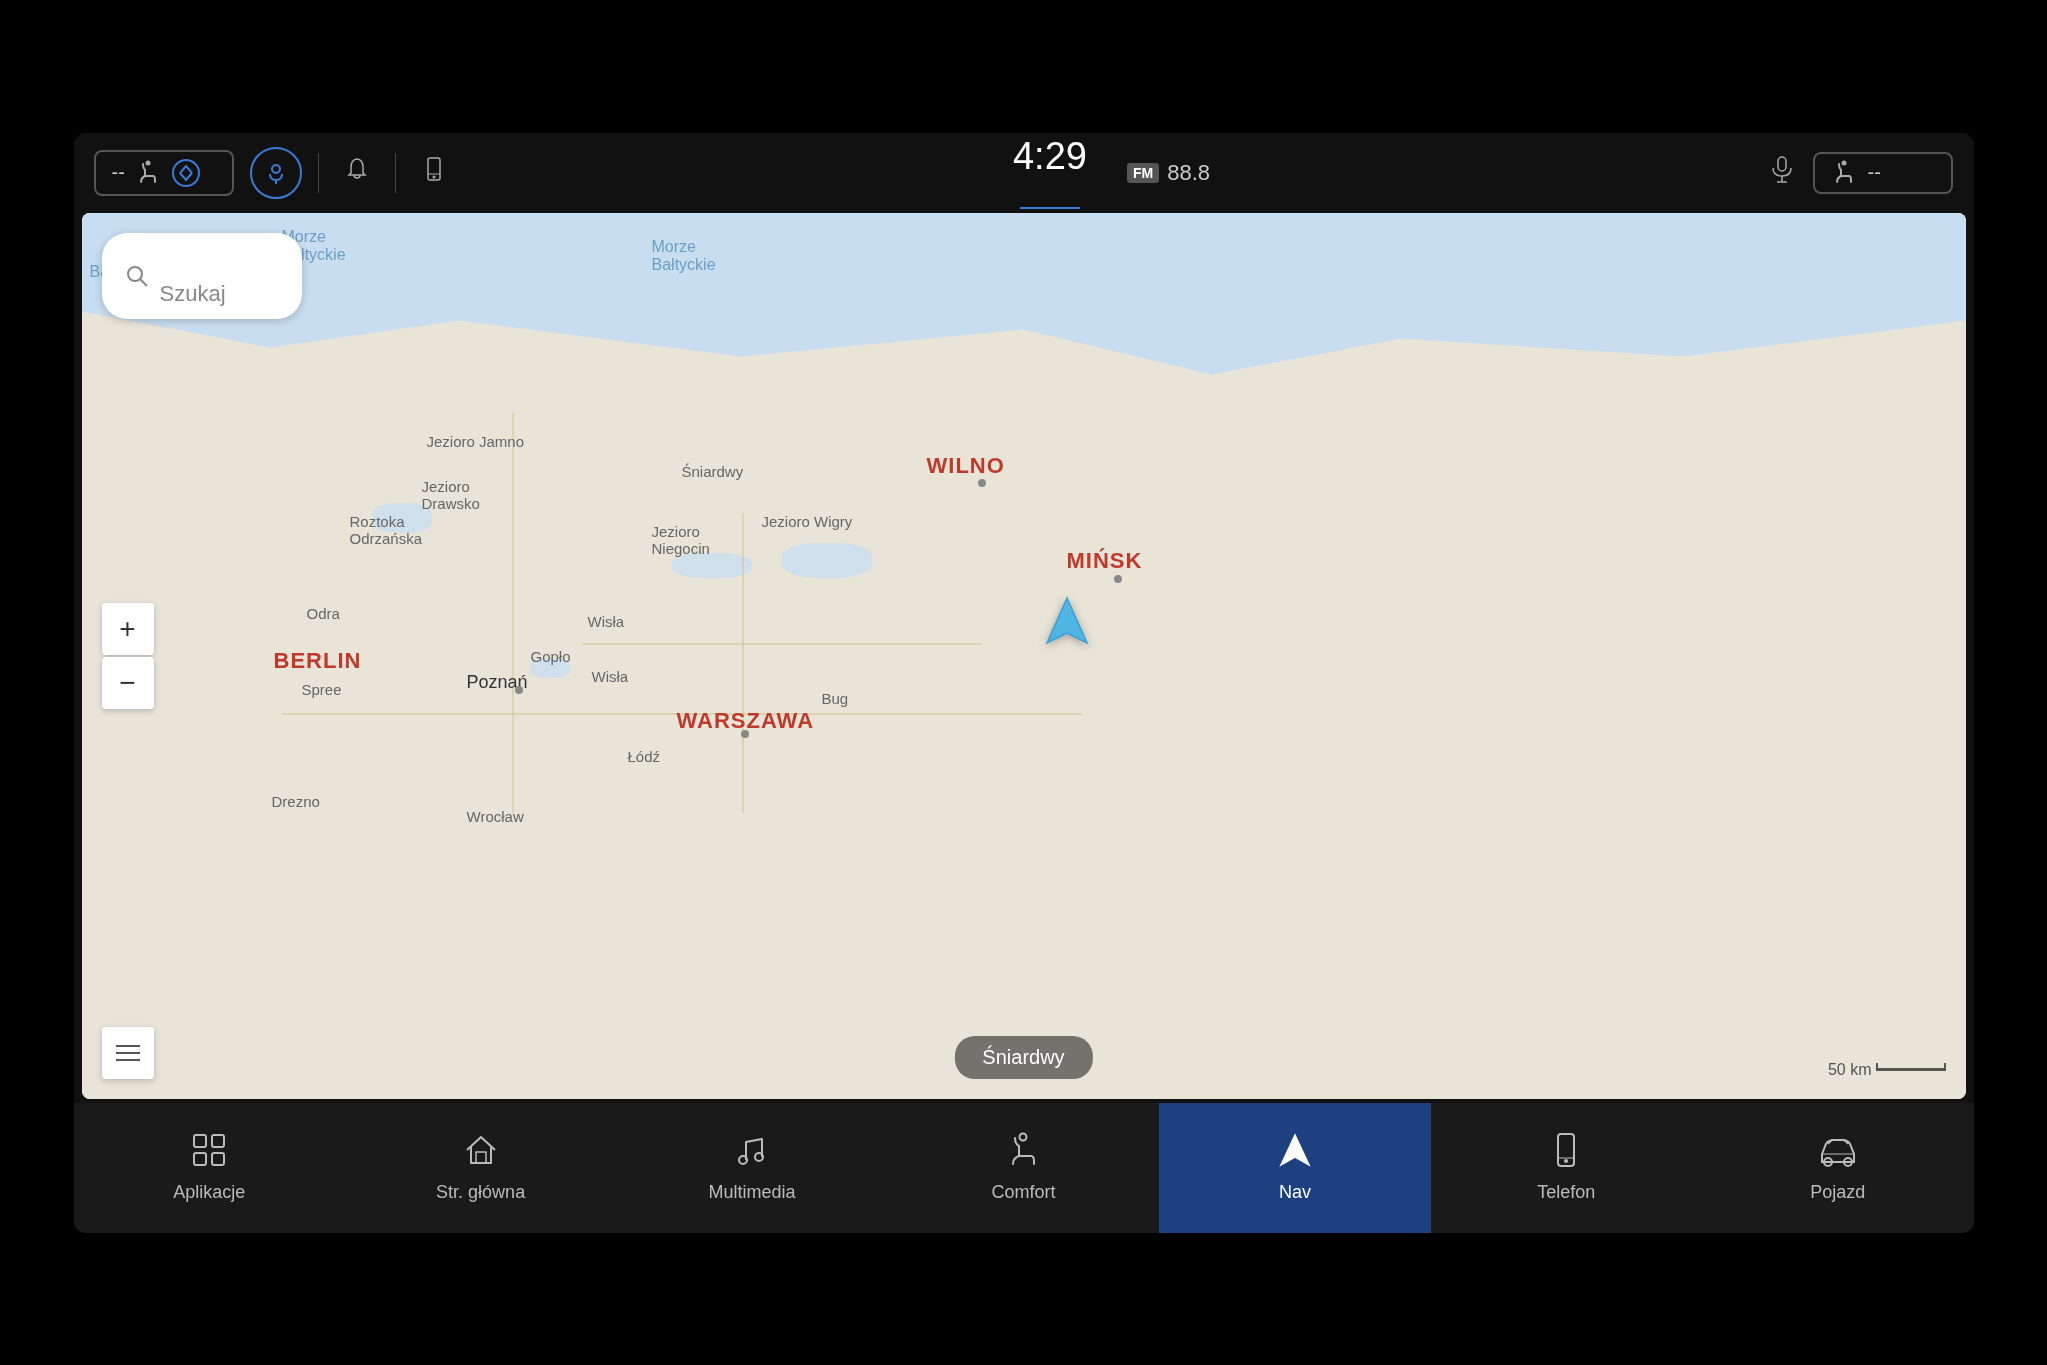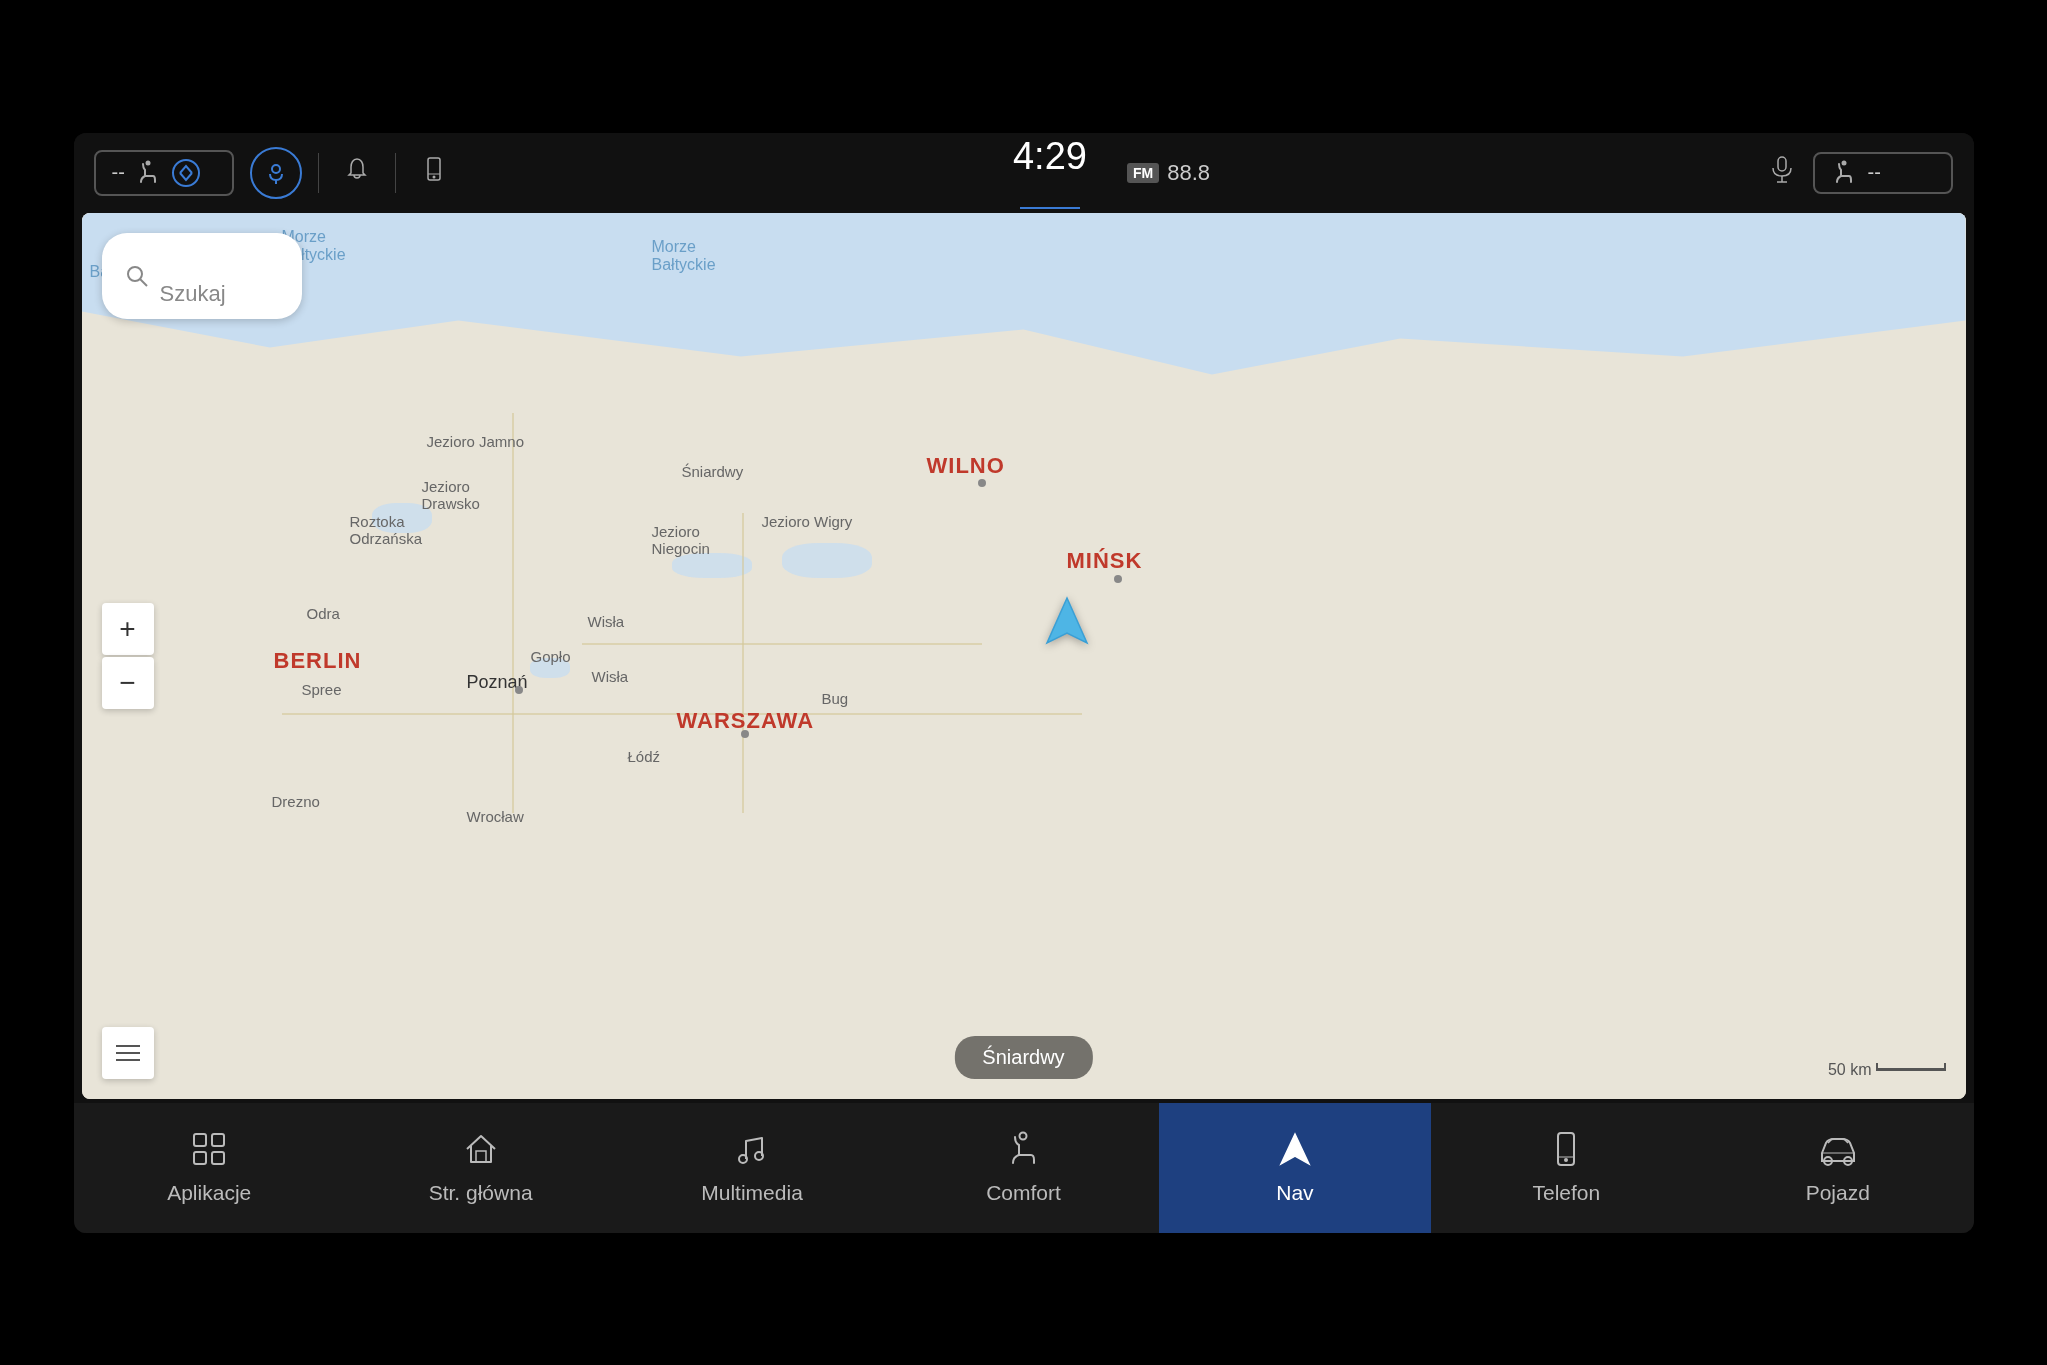--- a/index.html
+++ b/index.html
@@ -357,21 +357,21 @@
       background: #1e4080;
       color: #fff;
     }
 
     .nav-icon {
       font-size: 36px;
       line-height: 1;
     }
 
     .nav-label {
-      font-size: 21px;
+      font-size: 18px;
     }
 
     
     .road {
       position: absolute;
       background: #d4c89a;
       opacity: 0.6;
     }
 
     

